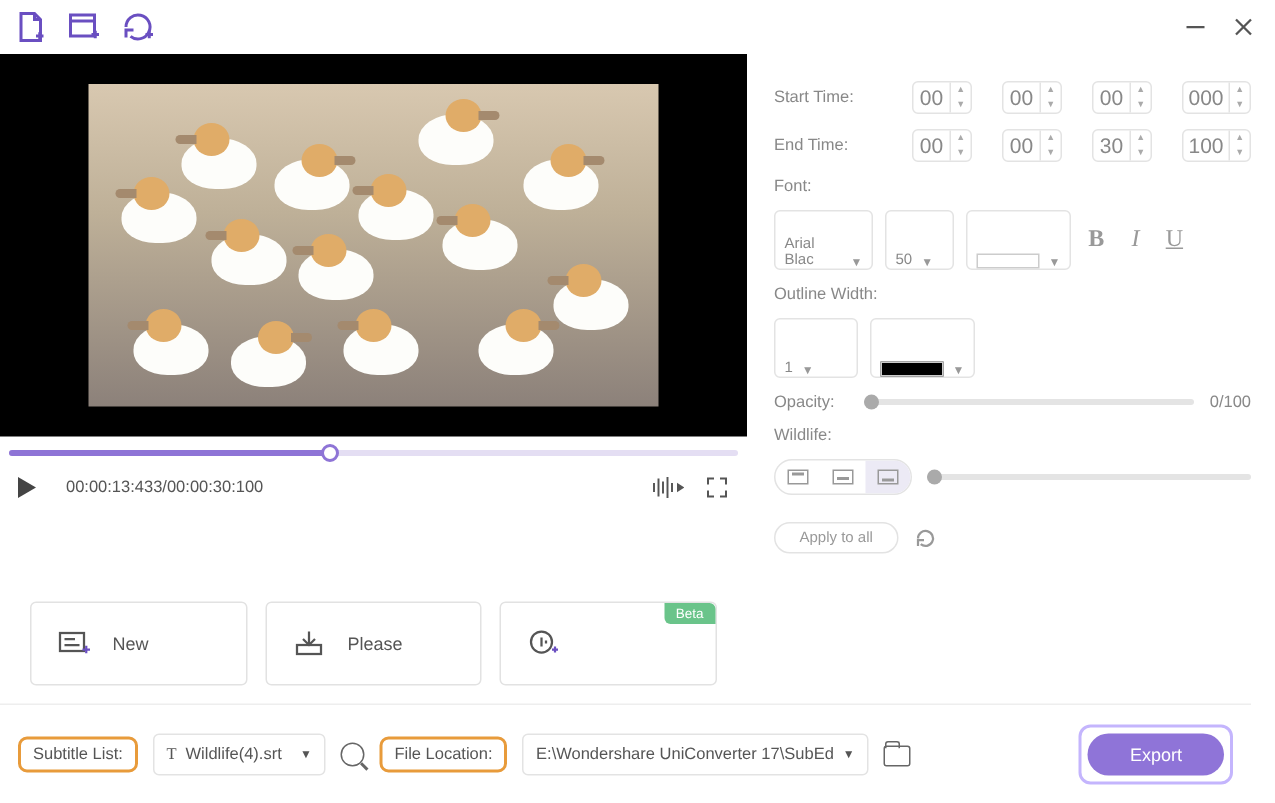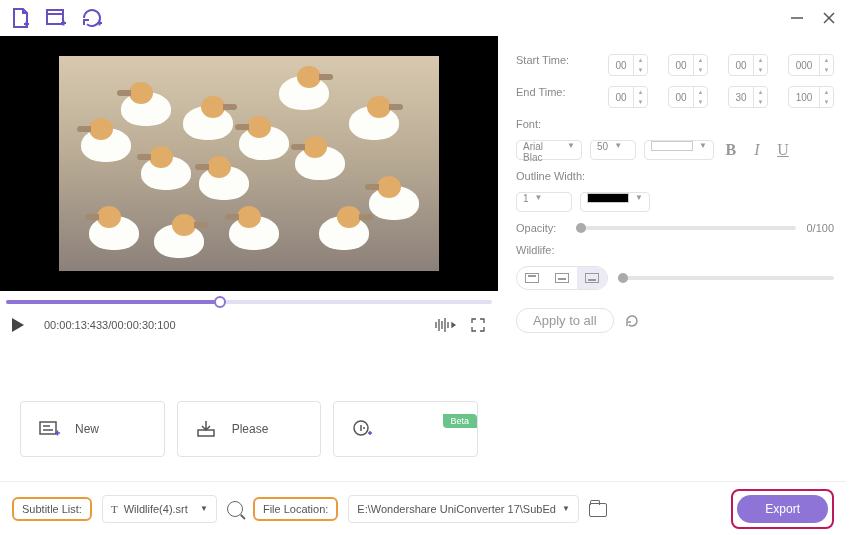--- a/index.html
+++ b/index.html
@@ -26,53 +26,53 @@
 .seek-track{position:absolute;top:5px;left:0;right:0;height:4px;background:#e4def3;border-radius:2px}
 .seek-fill{position:absolute;top:5px;left:0;width:44%;height:4px;background:#8e74d6;border-radius:2px}
 .seek-thumb{position:absolute;top:1px;left:44%;width:12px;height:12px;border-radius:50%;background:#fff;border:2px solid #8e74d6;transform:translateX(-50%)}
 .controls{display:flex;align-items:center;justify-content:space-between;padding:8px 12px;font-size:11px;color:#555}
 .controls-left{display:flex;align-items:center;gap:20px}
 .controls-right{display:flex;align-items:center;gap:14px}
 .play-icon{width:0;height:0;border-left:12px solid #444;border-top:7px solid transparent;border-bottom:7px solid transparent}
 .action-row{display:flex;gap:12px;padding:60px 20px 10px}
 .action-btn{flex:1;height:56px;border:1px solid #e2e2e2;border-radius:4px;display:flex;align-items:center;gap:14px;padding:0 16px;cursor:pointer;position:relative}
 .action-btn svg{width:24px;height:24px;stroke:#555}
-.beta{position:absolute;top:12px;right:0;background:#6ac48a;color:#fff;font-size:9px;padding:2px 8px;border-radius:0 4px 0 4px}
+.beta{position:absolute;top:0;right:0;background:#6ac48a;color:#fff;font-size:9px;padding:2px 8px;border-radius:0 4px 0 4px}
 .right-pane{flex:1;padding:18px 16px 0 18px;display:flex;flex-direction:column;gap:10px;color:#888;font-size:11px}
 .subt-input{width:100%;height:70px;border:1px solid #e3e3e3;border-radius:4px;padding:8px 10px;color:#aaa;resize:none;font-size:11px;font-family:inherit}
-.time-row{display:flex;align-items:flex-start;gap:20px}
+.time-row{display:flex;align-items:center;gap:20px}
 .time-row .lbl{width:72px}
 .spin{display:flex;align-items:center;border:1px solid #e3e3e3;border-radius:4px;height:22px}
-.spin input{width:24px;border:none;text-align:center;font-size:10px;color:#888;background:transparent}
+.spin input{width:24px;border:none;text-align:center;font-size:14px;color:#888;background:transparent}
 .spin.wide input{width:30px}
 .spin .arrows{width:14px;display:flex;flex-direction:column;height:100%;border-left:1px solid #e3e3e3}
 .spin .arrows div{flex:1;font-size:6px;display:flex;align-items:center;justify-content:center;color:#aaa;cursor:pointer}
 .font-row{display:flex;align-items:center;gap:8px;flex-wrap:wrap}
-.sel{height:20px;border:1px solid #e3e3e3;border-radius:4px;display:flex;align-items:flex-start;padding:0 6px;gap:6px;font-size:10px;cursor:pointer}
+.sel{height:40px;border:1px solid #e3e3e3;border-radius:4px;display:flex;align-items:flex-end;padding:0 6px;gap:6px;font-size:10px;cursor:pointer}
 .sel .caret{font-size:8px;color:#999}
 .color-swatch{width:42px;height:10px;background:#fff;border:1px solid #ccc}
 .color-swatch.black{background:#000}
 .style-ico{width:18px;font-family:Georgia,serif;font-size:16px;text-align:center;cursor:pointer;color:#999}
 .style-ico.bold{font-weight:bold}.style-ico.ital{font-style:italic}.style-ico.und{text-decoration:underline}
 .slider-row{display:flex;align-items:center;gap:10px}
 .slider{flex:1;height:4px;background:#e4e4e4;border-radius:2px;position:relative}
 .slider .thumb{position:absolute;top:-3px;left:0;width:10px;height:10px;background:#aaa;border-radius:50%}
 .pos-row{display:flex;align-items:center;gap:10px}
 .pos-opts{display:flex;border:1px solid #e3e3e3;border-radius:12px;overflow:hidden}
 .pos-opt{width:30px;height:22px;display:flex;align-items:center;justify-content:center;cursor:pointer}
 .pos-opt.active{background:#eceaf5}
 .pos-box{width:14px;height:10px;border:1px solid #999;position:relative}
 .pos-line{position:absolute;left:2px;right:2px;height:2px;background:#999}
 .apply-row{display:flex;align-items:center;gap:10px;margin-top:8px}
-.apply-btn{border:1px solid #e3e3e3;border-radius:12px;padding:4px 16px;font-size:13px;color:#999;cursor:pointer}
-.footer{position:absolute;bottom:0;left:0;right:4px;height:54px;border-top:1px solid #eee;display:flex;align-items:center;padding:16px 12px;gap:10px;font-size:11px}
+.apply-btn{border:1px solid #e3e3e3;border-radius:12px;padding:4px 16px;font-size:10px;color:#999;cursor:pointer}
+.footer{position:absolute;bottom:0;left:0;right:16px;height:66px;border-top:1px solid #eee;display:flex;align-items:center;padding:16px 12px;gap:10px;font-size:11px}
 .hl{border:2px solid #e89b3b;border-radius:6px;padding:4px 8px;color:#555}
 .file-sel{border:1px solid #e3e3e3;border-radius:4px;height:28px;display:flex;align-items:center;padding:0 8px;gap:6px;min-width:115px;cursor:pointer}
 .file-sel.wide{min-width:200px}
-.export-wrap{margin-left:auto;border:2px solid #be185d;border-radius:8px;padding:4px}
+.export-wrap{margin-left:auto;border:2px solid #c4b5fd;border-radius:8px;padding:4px}
 .export-btn{background:#8f74d8;color:#fff;border:none;border-radius:16px;padding:7px 28px;font-size:12px;cursor:pointer}
 .sec-label{color:#888;font-size:11px}
 .search-ico{width:16px;height:16px;border:1.5px solid #666;border-radius:50%;position:relative;cursor:pointer}
 .search-ico::after{content:"";position:absolute;width:6px;height:1.5px;background:#666;bottom:-2px;right:-4px;transform:rotate(45deg)}
 .folder-ico{width:18px;height:14px;border:1.5px solid #666;border-radius:2px;position:relative;margin-top:2px;cursor:pointer}
 .folder-ico::before{content:"";position:absolute;top:-4px;left:0;width:8px;height:4px;border:1.5px solid #666;border-bottom:none;border-radius:2px 2px 0 0}
 </style>
 </head>
 <body>
 

